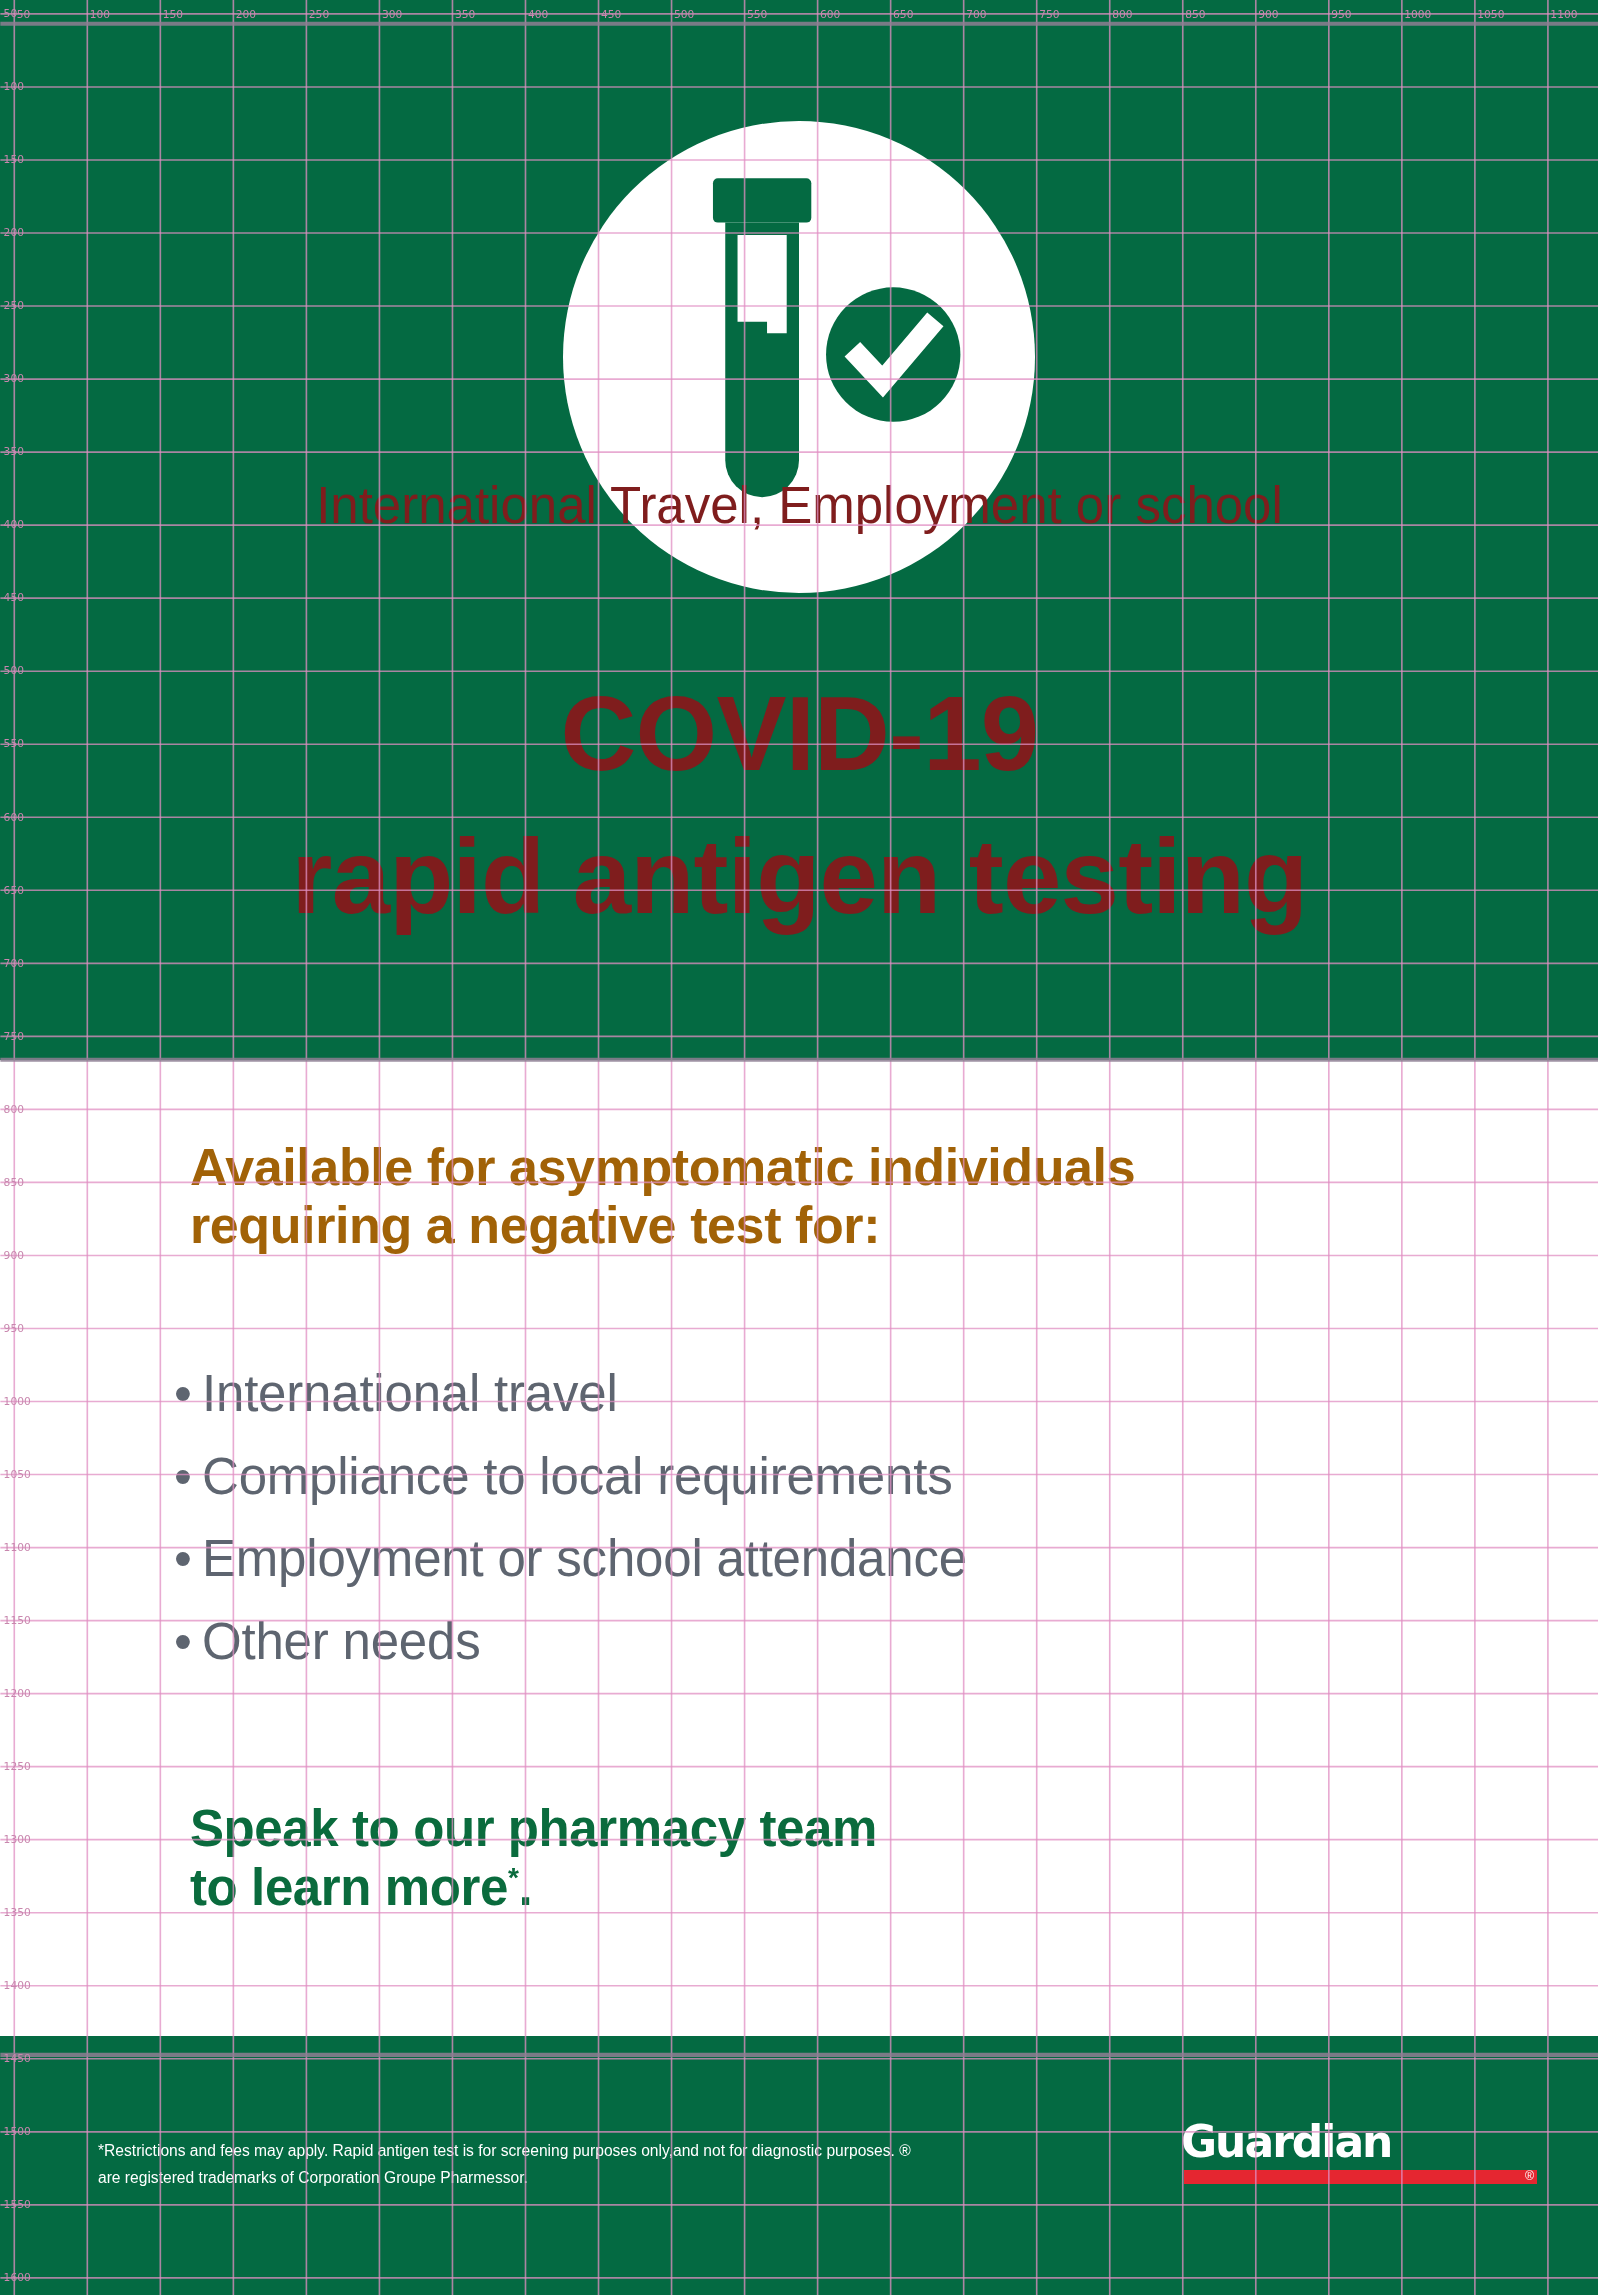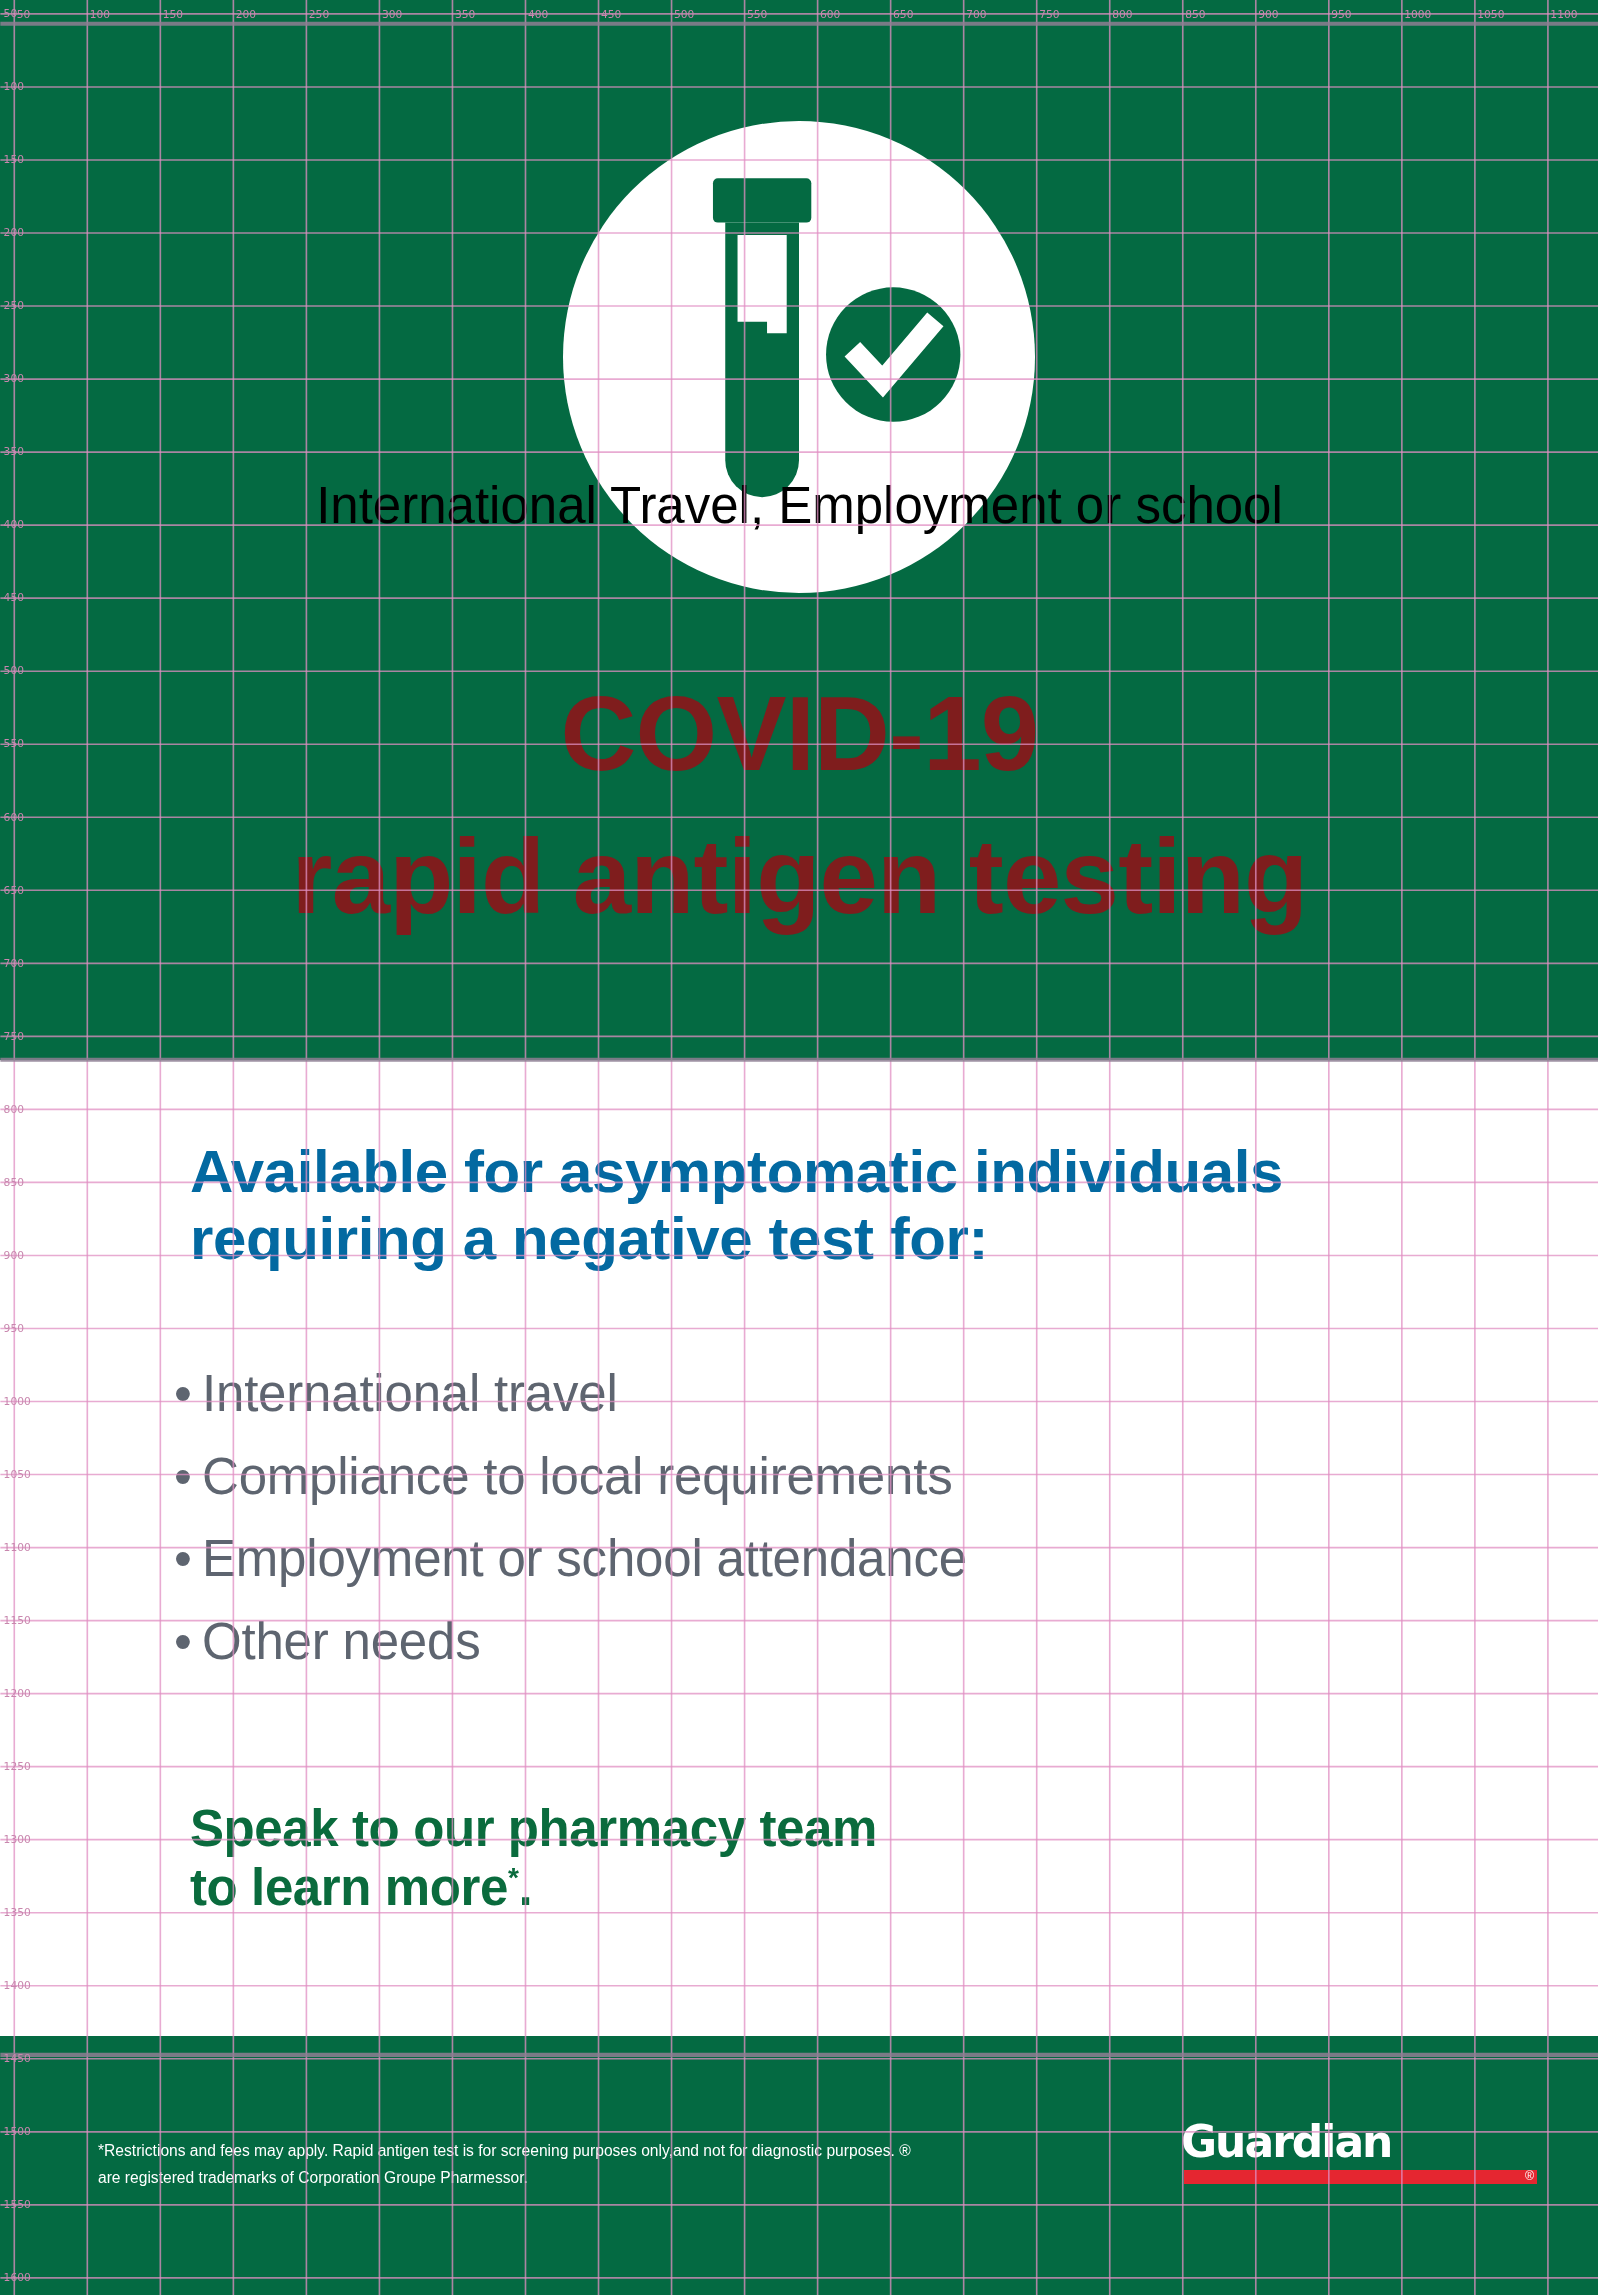--- a/index.html
+++ b/index.html
@@ -38,21 +38,21 @@
 
   
   #overlay-line{
     position:absolute;
     left:0;top:480px;
     width:1599px;
     text-align:center;
     font-size:51px;
     line-height:1;
     letter-spacing:0px;
-    color:#000000;
+    color:#7f1d1d;
     white-space:nowrap;
     font-weight:400;
   }
 
   
   #headline{
     position:absolute;
     left:0;top:672px;
     width:1599px;
     text-align:center;
@@ -62,23 +62,23 @@
     line-height:1.18;
     letter-spacing:-0.8px;
   }
   #headline .l2{display:block;margin-top:19px;}
 
   
   #lead{
     position:absolute;
     left:190px;top:1138px;
     width:1279px;
-    color:#0369a1;
+    color:#a16207;
     font-weight:bold;
-    font-size:60px;
+    font-size:52px;
     line-height:1.12;
     letter-spacing:-0.4px;
   }
 
   #bullets{
     position:absolute;
     left:174px;top:1353px;
     width:1328px;
     list-style:none;
     margin:0;padding:0;

